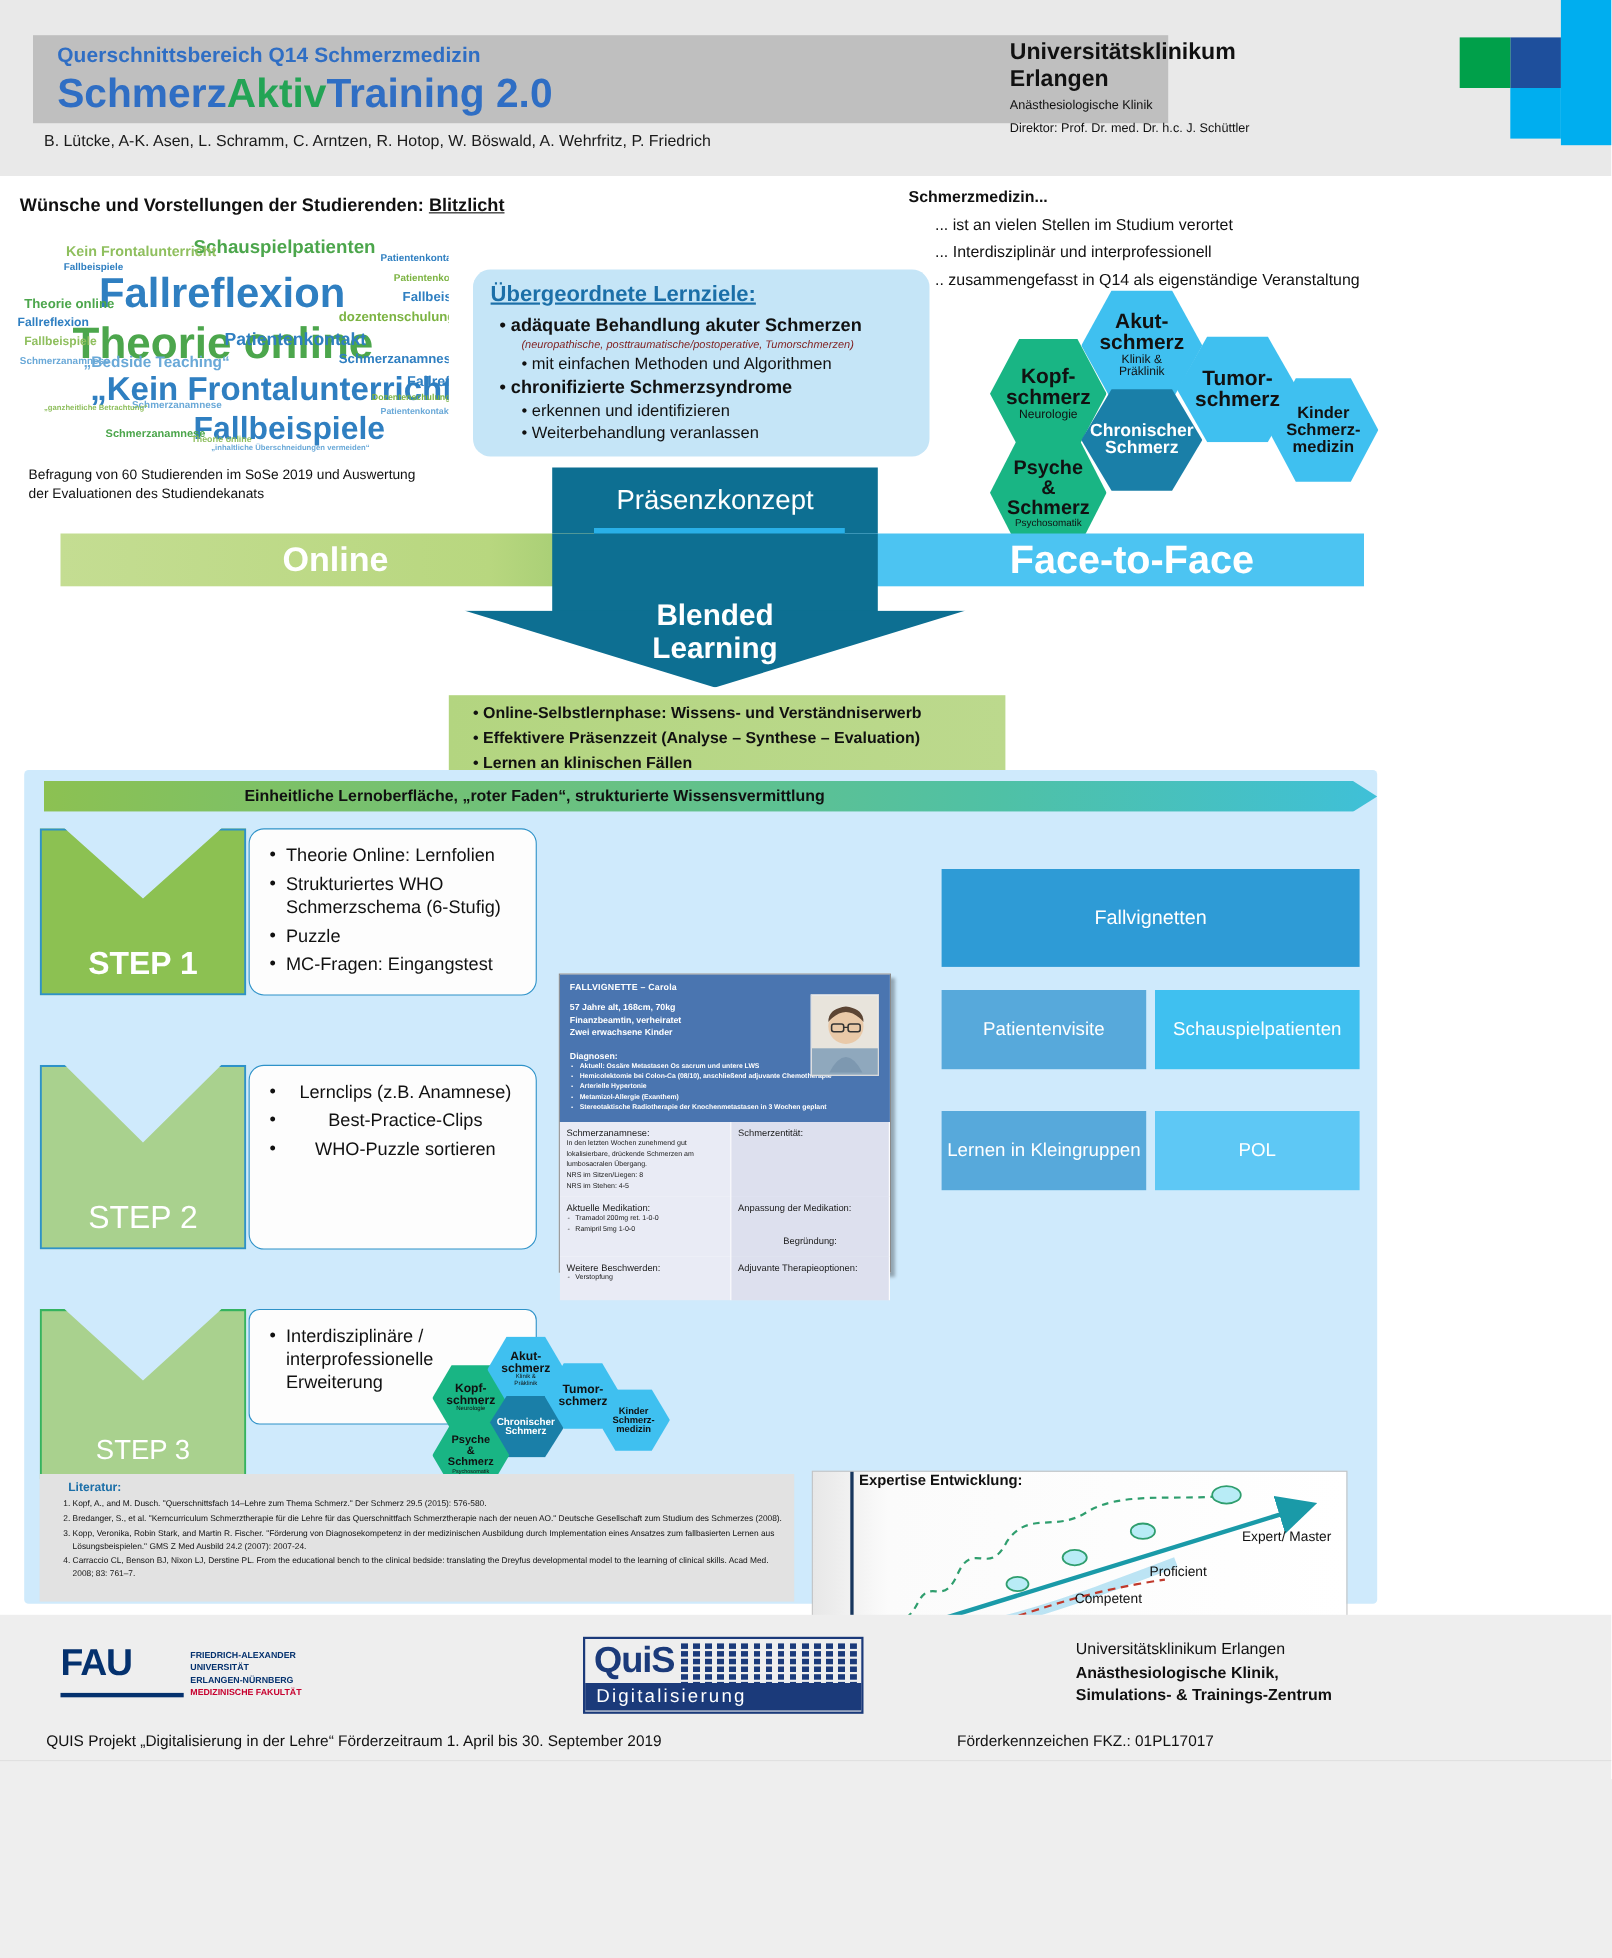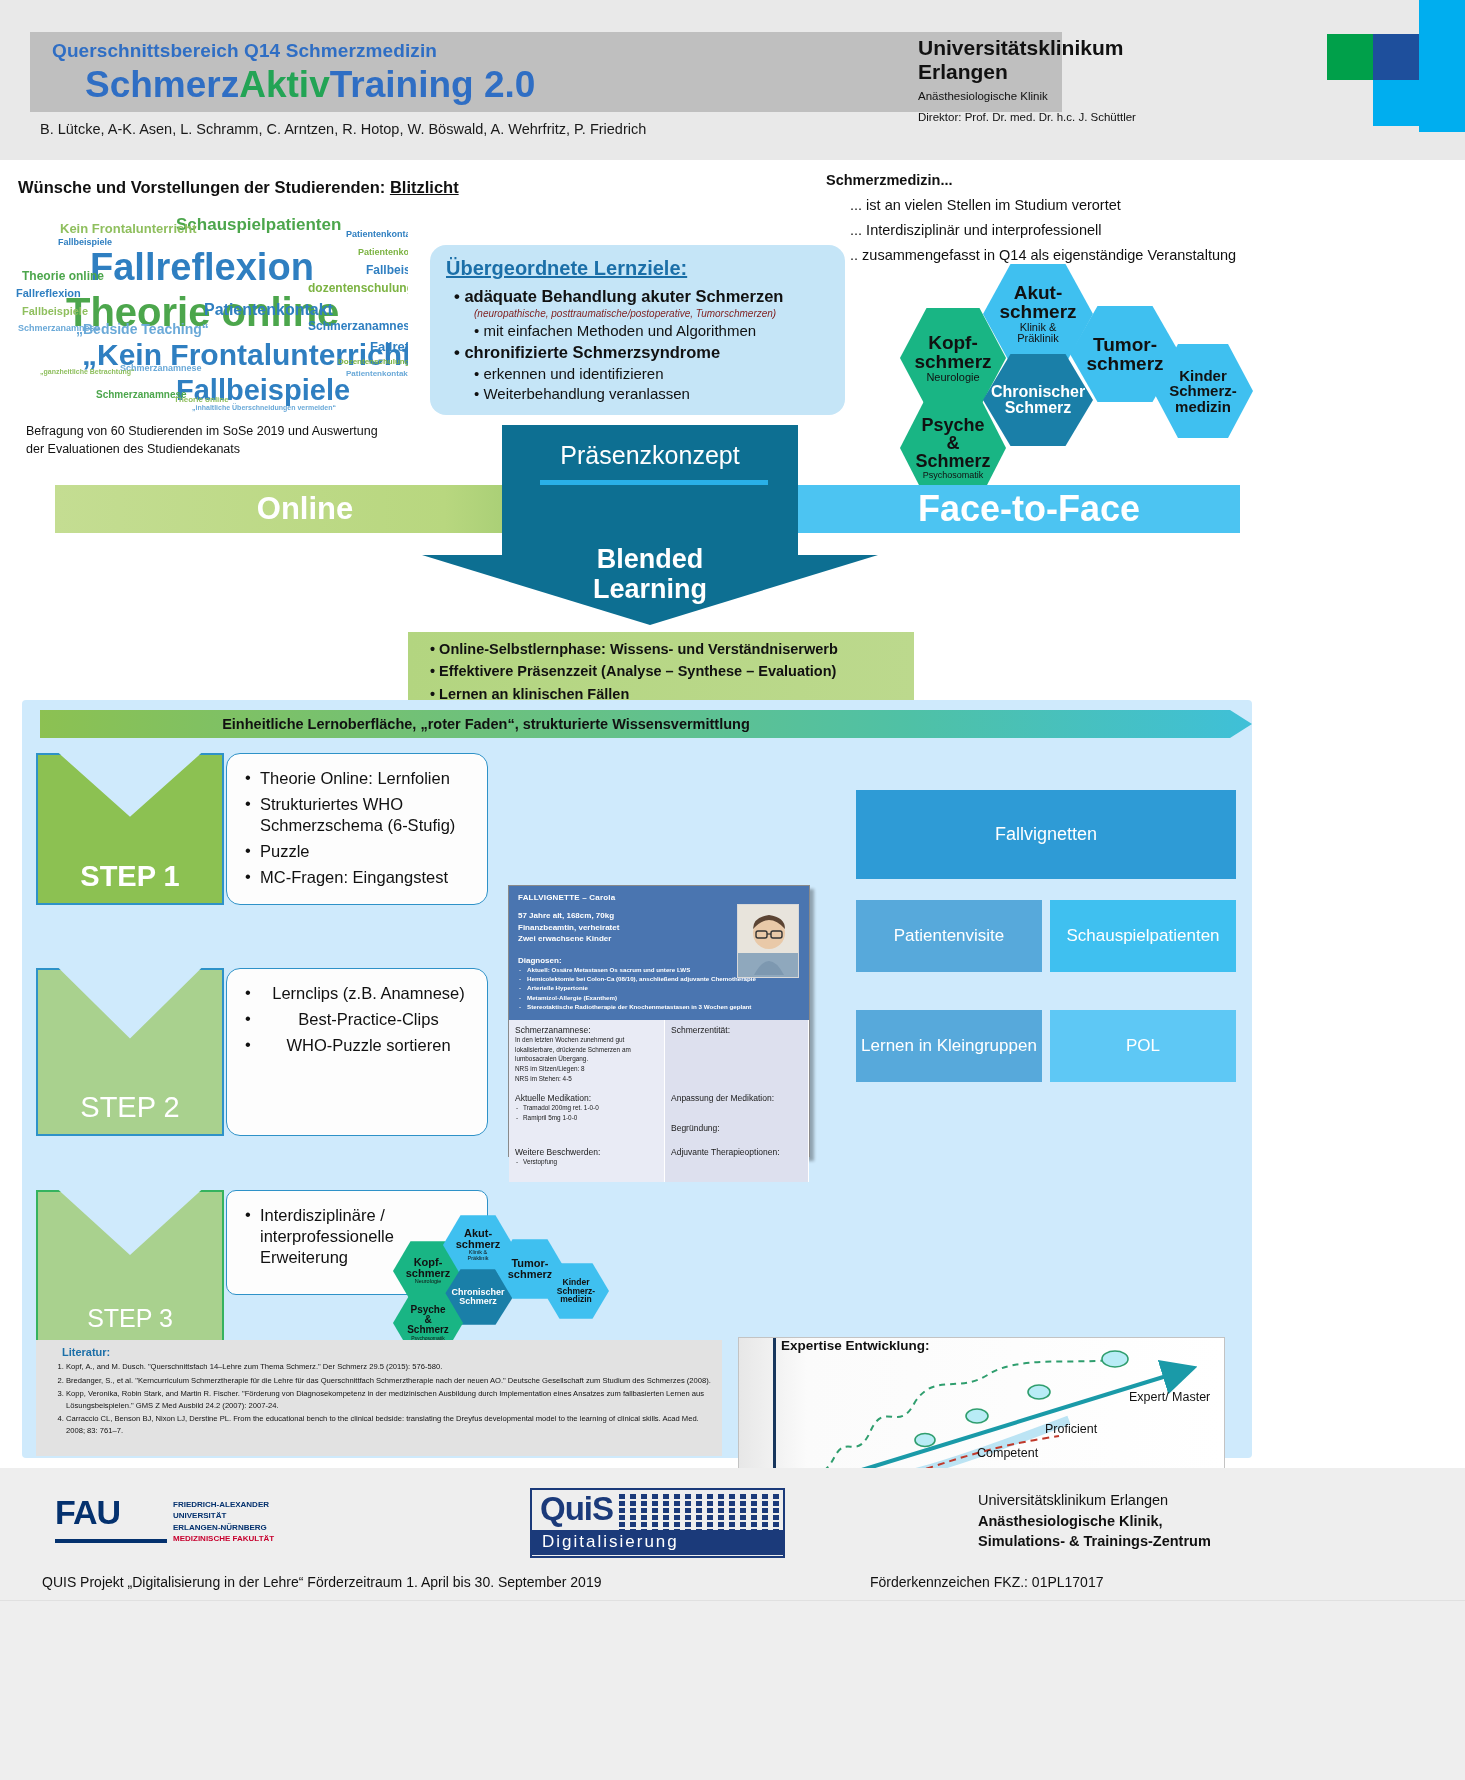--- a/index.html
+++ b/index.html
@@ -13,21 +13,21 @@
   
   .header-band {
     position: absolute; left: 0; top: 0; width: 1465px; height: 160px;
     background: #e9e9e9;
   }
   .title-box {
     position: absolute; left: 30px; top: 32px; width: 1032px; height: 80px;
     background: #bfbfbf; padding: 8px 0 0 22px;
   }
   .kicker { font-size: 19px; font-weight: bold; color: #2f6ec4; letter-spacing: .1px; }
-  .main-title { font-size: 37px; font-weight: bold; color: #2f6ec4; margin-top: 4px; line-height: 1.05; margin-left: 33px; }
+  .main-title { font-size: 37px; font-weight: bold; color: #2f6ec4; margin-top: 4px; line-height: 1.05; }
   .main-title .green { color: #23a455; }
   .authors {
     position: absolute; left: 40px; top: 121px; font-size: 14.5px; color: #1a1a1a;
   }
   .uni-block { position: absolute; left: 918px; top: 36px; color: #111; }
   .uni-name { font-size: 21px; font-weight: bold; line-height: 1.15; }
   .uni-sub { font-size: 11.5px; margin-top: 5px; line-height: 1.35; }
   
   .flag { position: absolute; top: 0; right: 0; }
   .flag .cyan-tall { position: absolute; right: 0; top: 0; width: 46px; height: 132px; background: #00aeef; }
@@ -465,21 +465,21 @@
     </div>
   </div>
   <div class="vg-row" style="background:#e9ebf5;">
     <div class="vg-c" style="width:52%; min-height:54px;">
       <div class="t">Aktuelle Medikation:</div>
       <div class="li s">Tramadol 200mg ret. 1-0-0</div>
       <div class="li s">Ramipril 5mg 1-0-0</div>
     </div>
     <div class="vg-c" style="width:48%; background:#dde0ee;">
       <div class="t">Anpassung der Medikation:</div>
-      <div class="t" style="margin-top:20px;">Begründung:</div>
+      <div class="t" style="margin-top:20px;text-align:center;">Begründung:</div>
     </div>
   </div>
   <div class="vg-row" style="background:#e9ebf5;">
     <div class="vg-c" style="width:52%; min-height:40px;">
       <div class="t">Weitere Beschwerden:</div>
       <div class="li s">Verstopfung</div>
     </div>
     <div class="vg-c" style="width:48%; background:#dde0ee;">
       <div class="t">Adjuvante Therapieoptionen:</div>
     </div>

